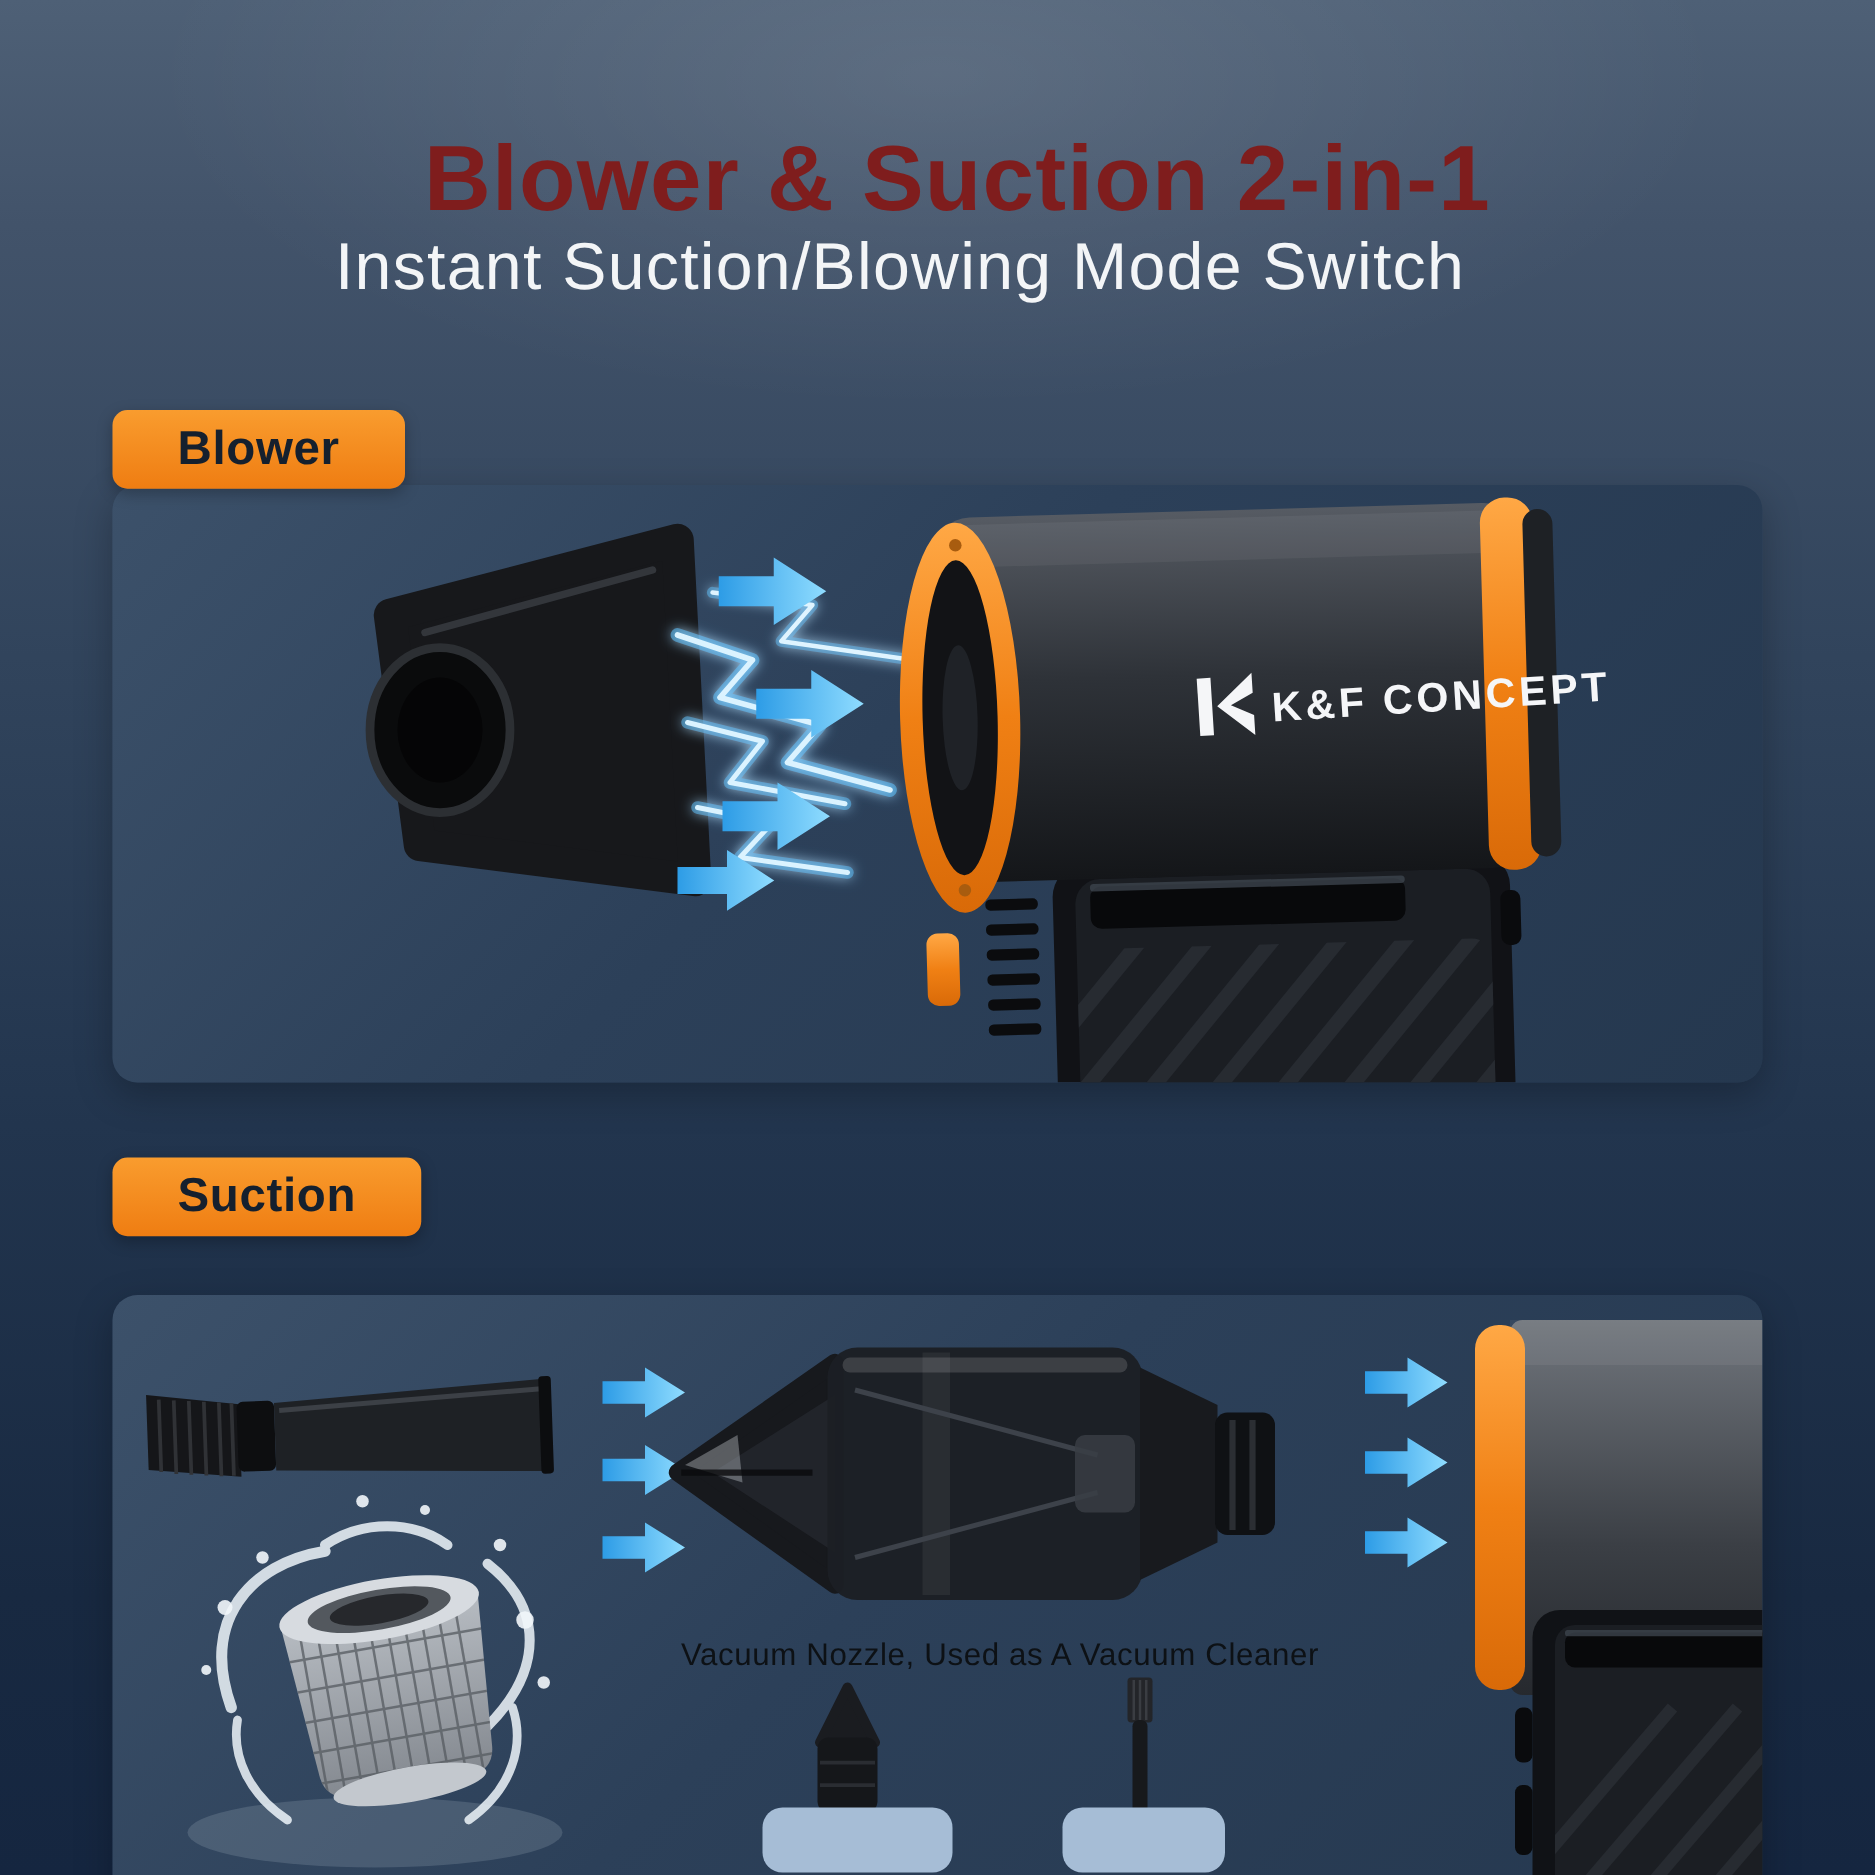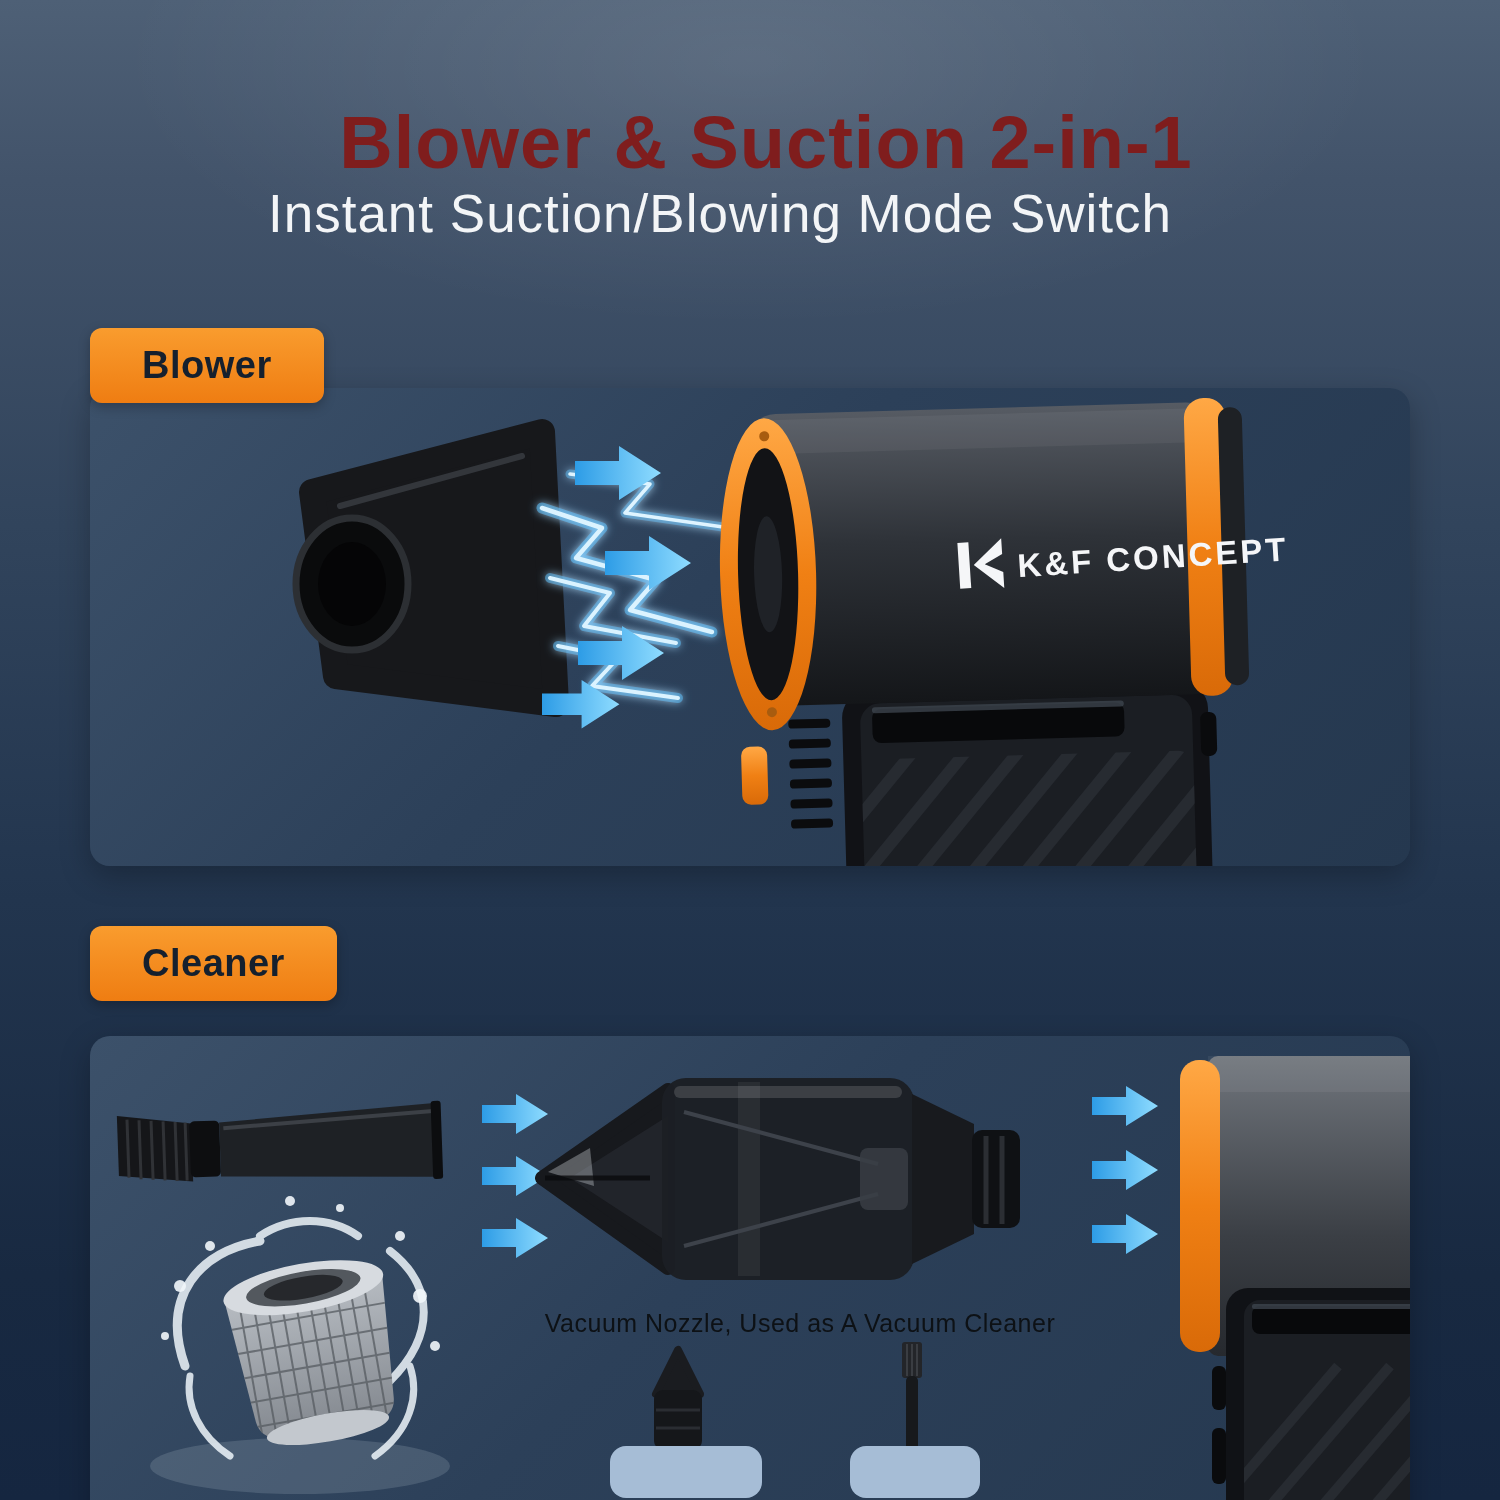--- a/index.html
+++ b/index.html
@@ -22,37 +22,37 @@
   }
   .panel{
     position:absolute; left:90px; width:1320px; border-radius:20px; overflow:hidden;
     background:linear-gradient(135deg,#3c516a 0%,#2c4059 45%,#25384f 100%);
     box-shadow:0 10px 30px rgba(0,0,0,.25);
   }
   .panel-blower{ top:388px; height:478px; }
   .panel-suction{ top:1036px; height:548px; }
   .panel svg{ position:absolute; left:0; top:0; display:block; }
   .badge{
-    position:absolute; height:75px; padding:0 52px; border-radius:12px;
+    position:absolute; height:63px; padding:0 52px; border-radius:12px;
     background:linear-gradient(180deg,#F99C2E,#EF7D12);
     color:#15202E; font-weight:800; font-size:38px;
     display:flex; align-items:center; justify-content:center; letter-spacing:.5px;
     box-shadow:0 4px 12px rgba(0,0,0,.25); z-index:3;
   }
   .badge-blower{ left:90px; top:328px; }
   .badge-suction{ left:90px; top:926px; }
 </style>
 </head>
 <body>
 
 <h1 class="title">Blower &amp; Suction 2-in-1</h1>
 <p class="subtitle">Instant Suction/Blowing Mode Switch</p>
 
 <div class="badge badge-blower">Blower</div>
-<div class="badge badge-suction">Cleaner</div>
+<div class="badge badge-suction">Suction</div>
 
 <div class="panel panel-blower">
 <svg width="1320" height="478" viewBox="0 0 1320 478">
   <defs>
     <linearGradient id="g-body" x1="0" y1="0" x2="0" y2="1">
       <stop offset="0" stop-color="#565b63"></stop>
           <stop offset=".45" stop-color="#2e3238"></stop>
           <stop offset="1" stop-color="#141619"></stop>
     </linearGradient>
     <linearGradient id="g-orange" x1="0" y1="0" x2="0" y2="1">

